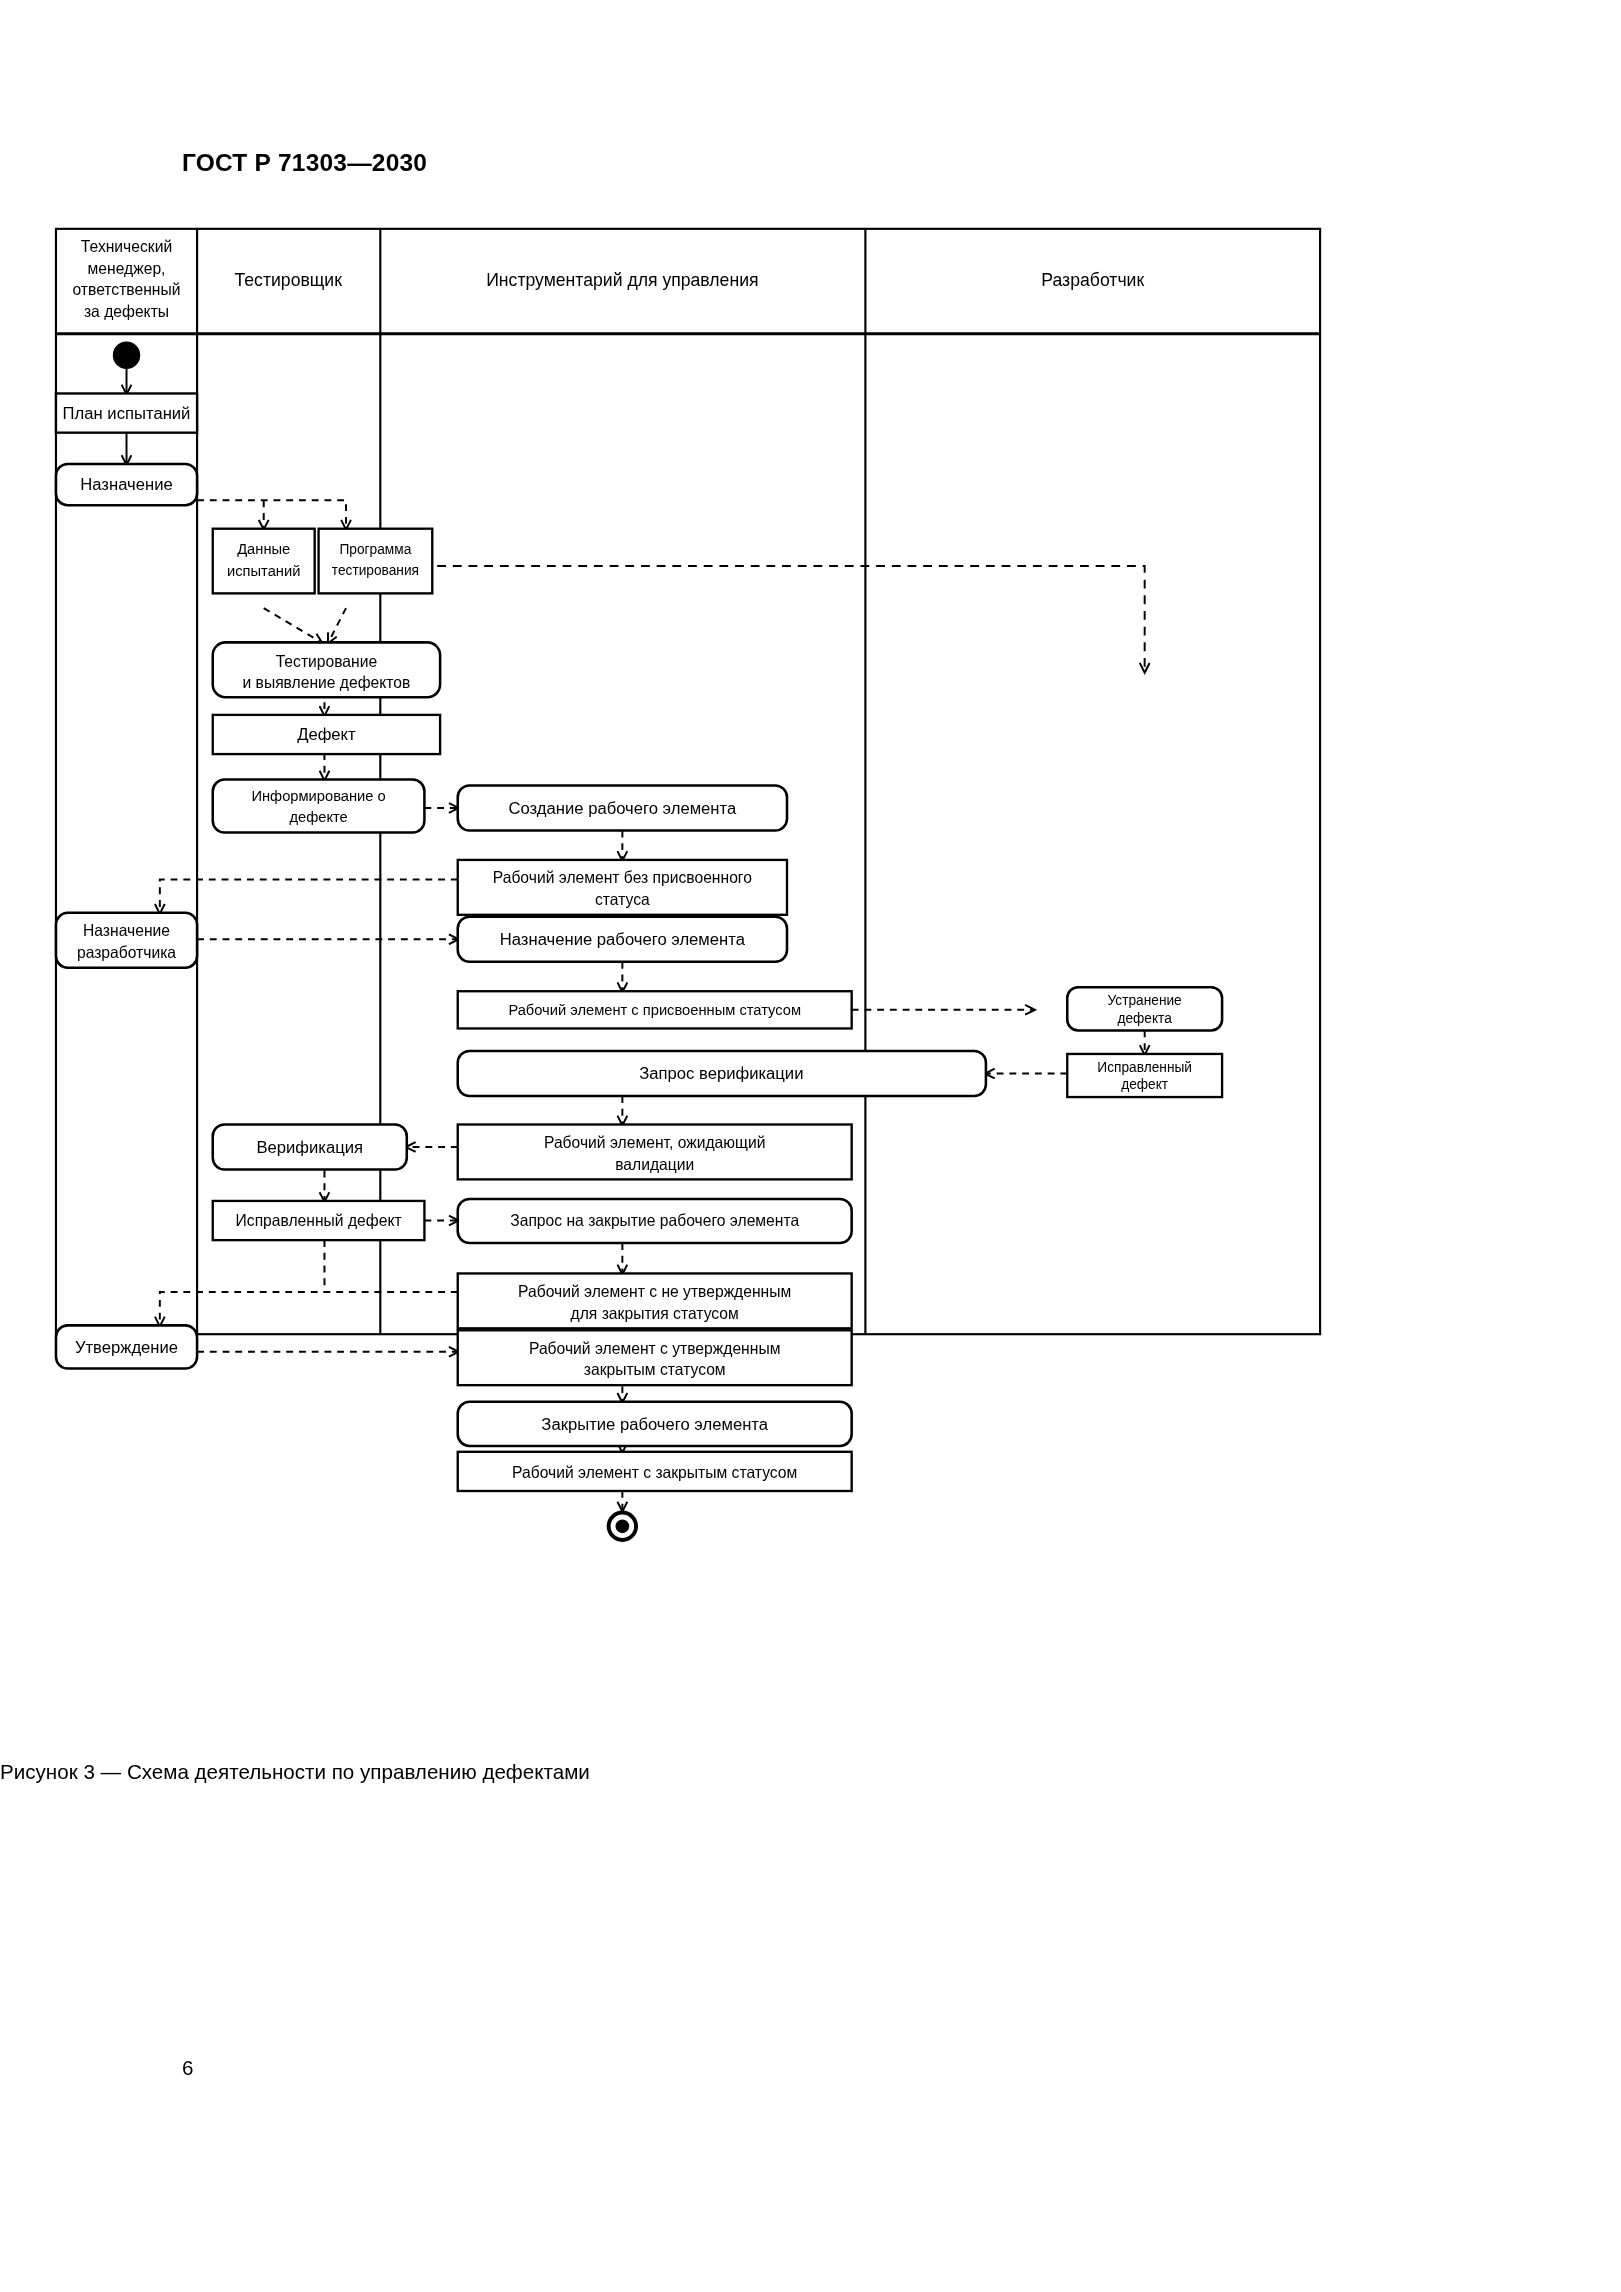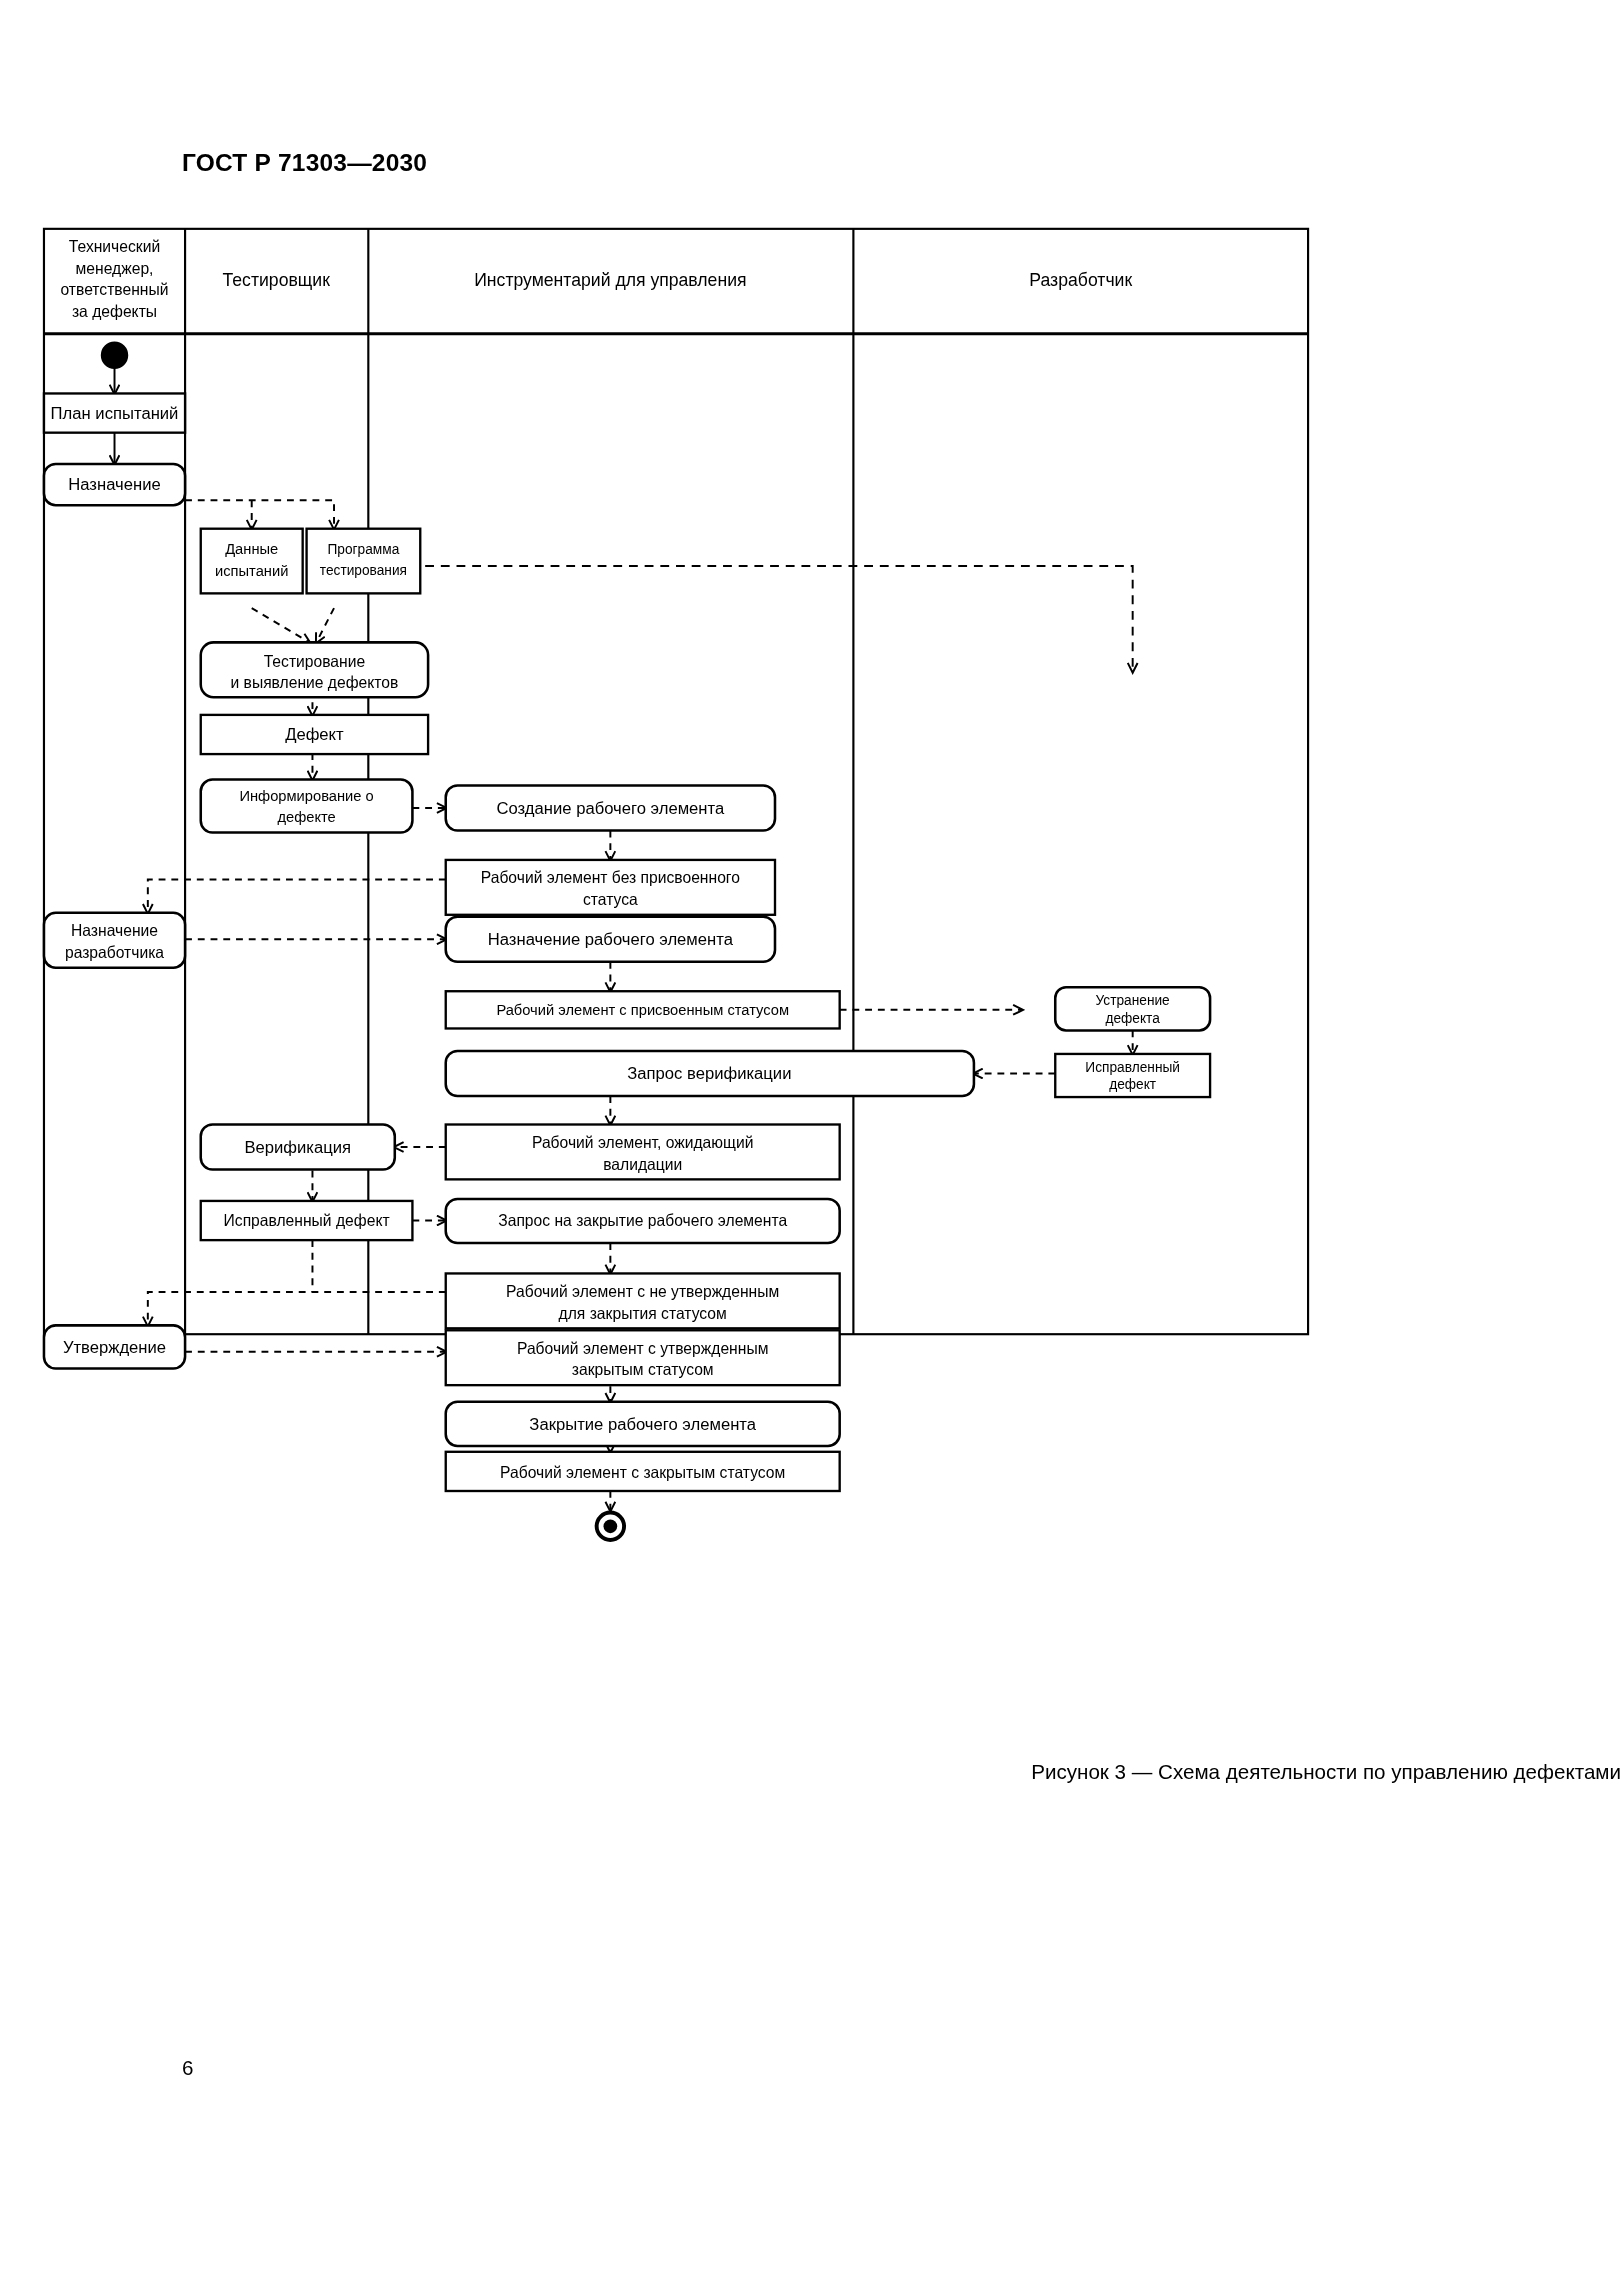--- a/index.html
+++ b/index.html
@@ -6,24 +6,24 @@
   body{
     width:1621px;height:2293px;background:#ffffff;
     font-family:"Liberation Sans","DejaVu Sans",sans-serif;
     color:#000;position:relative;overflow:hidden;
   }
   .page{position:absolute;inset:0;}
   .doc-header{
     position:absolute;left:182px;top:149px;
     font-size:24.5px;font-weight:bold;letter-spacing:0.2px;
   }
-  .figure-wrap{position:absolute;left:0;top:221px;width:1353px;}
+  .figure-wrap{position:absolute;left:0;top:221px;width:1353px;padding-left:12px;}
   svg.diagram{display:block;margin:0 auto;}
   .fig-caption{
-    position:absolute;left:0;top:1760px;width:1621px;text-align:right;
+    position:absolute;left:0;top:1760px;width:1621px;text-align:left;
     font-size:20.6px;
   }
   .page-number{
     position:absolute;left:182px;top:2056px;font-size:20.6px;
   }
   
   svg text{font-family:"Liberation Sans","DejaVu Sans",sans-serif;fill:#000;}
 </style>
 </head>
 <body>

